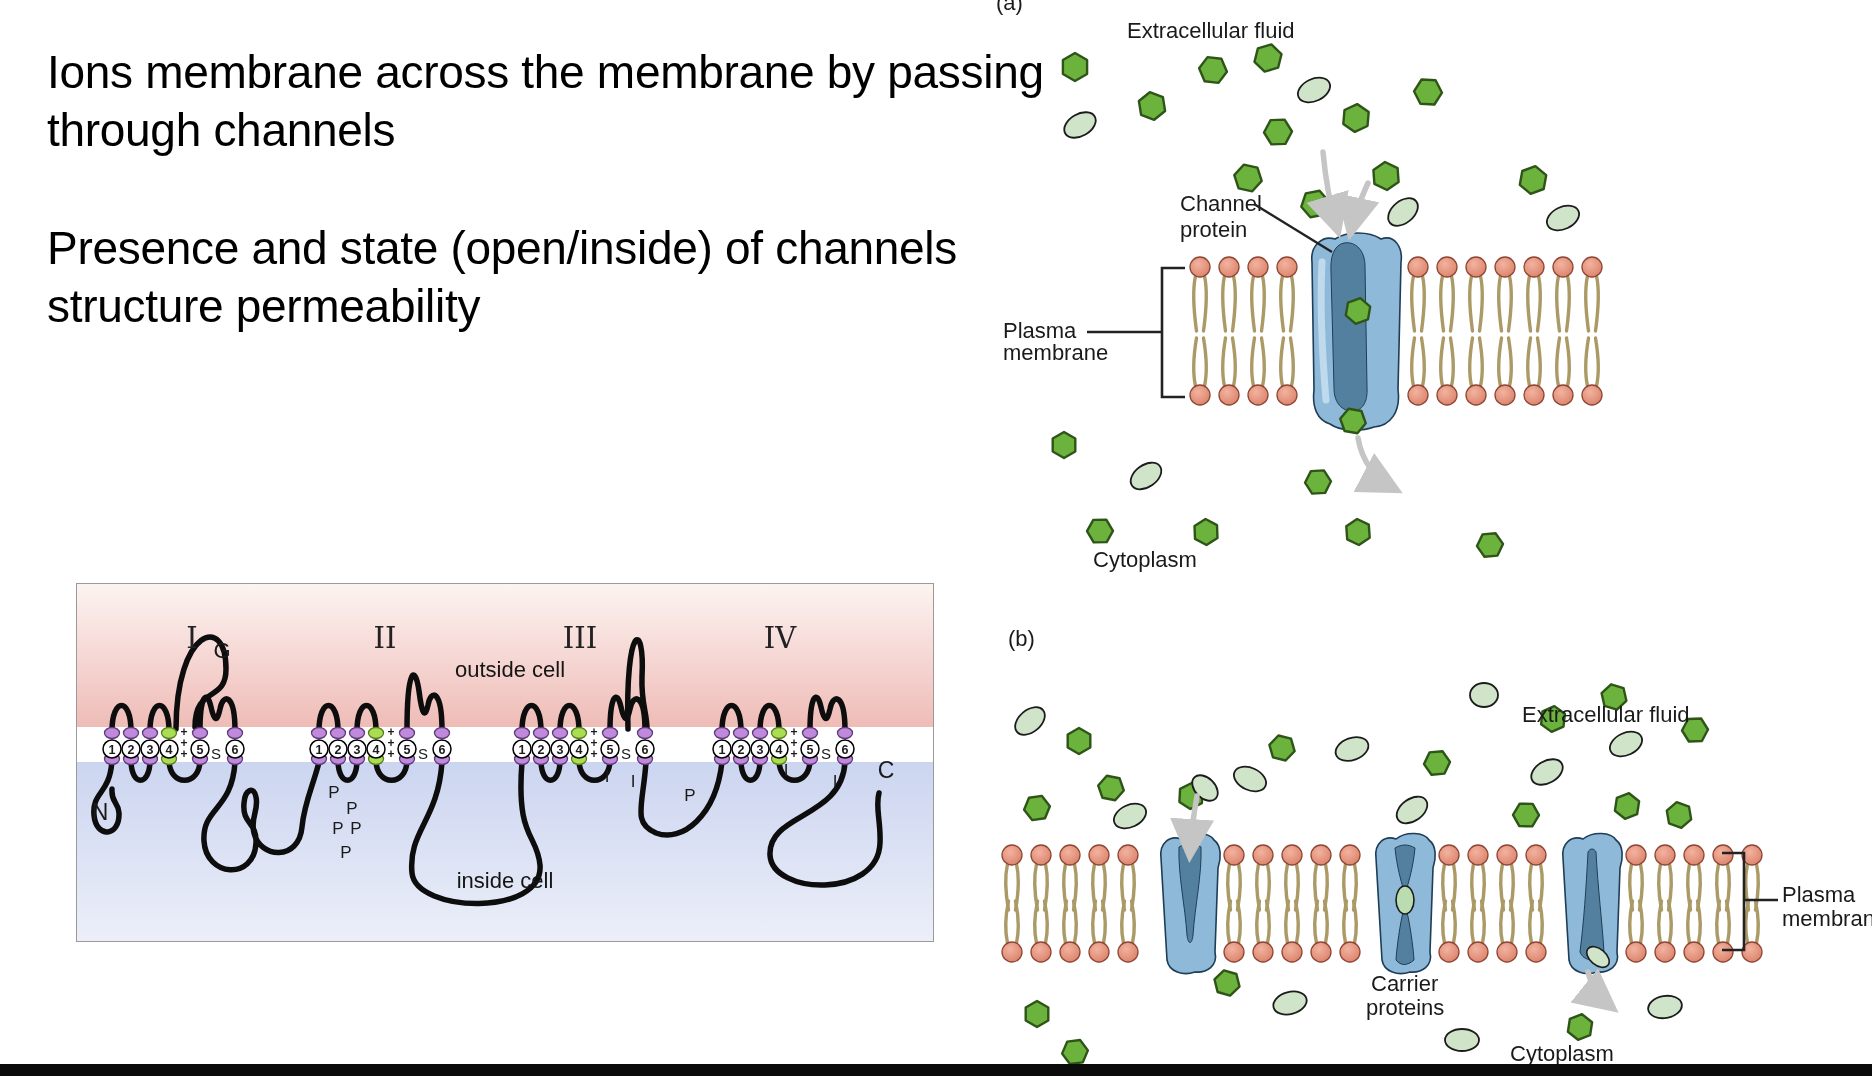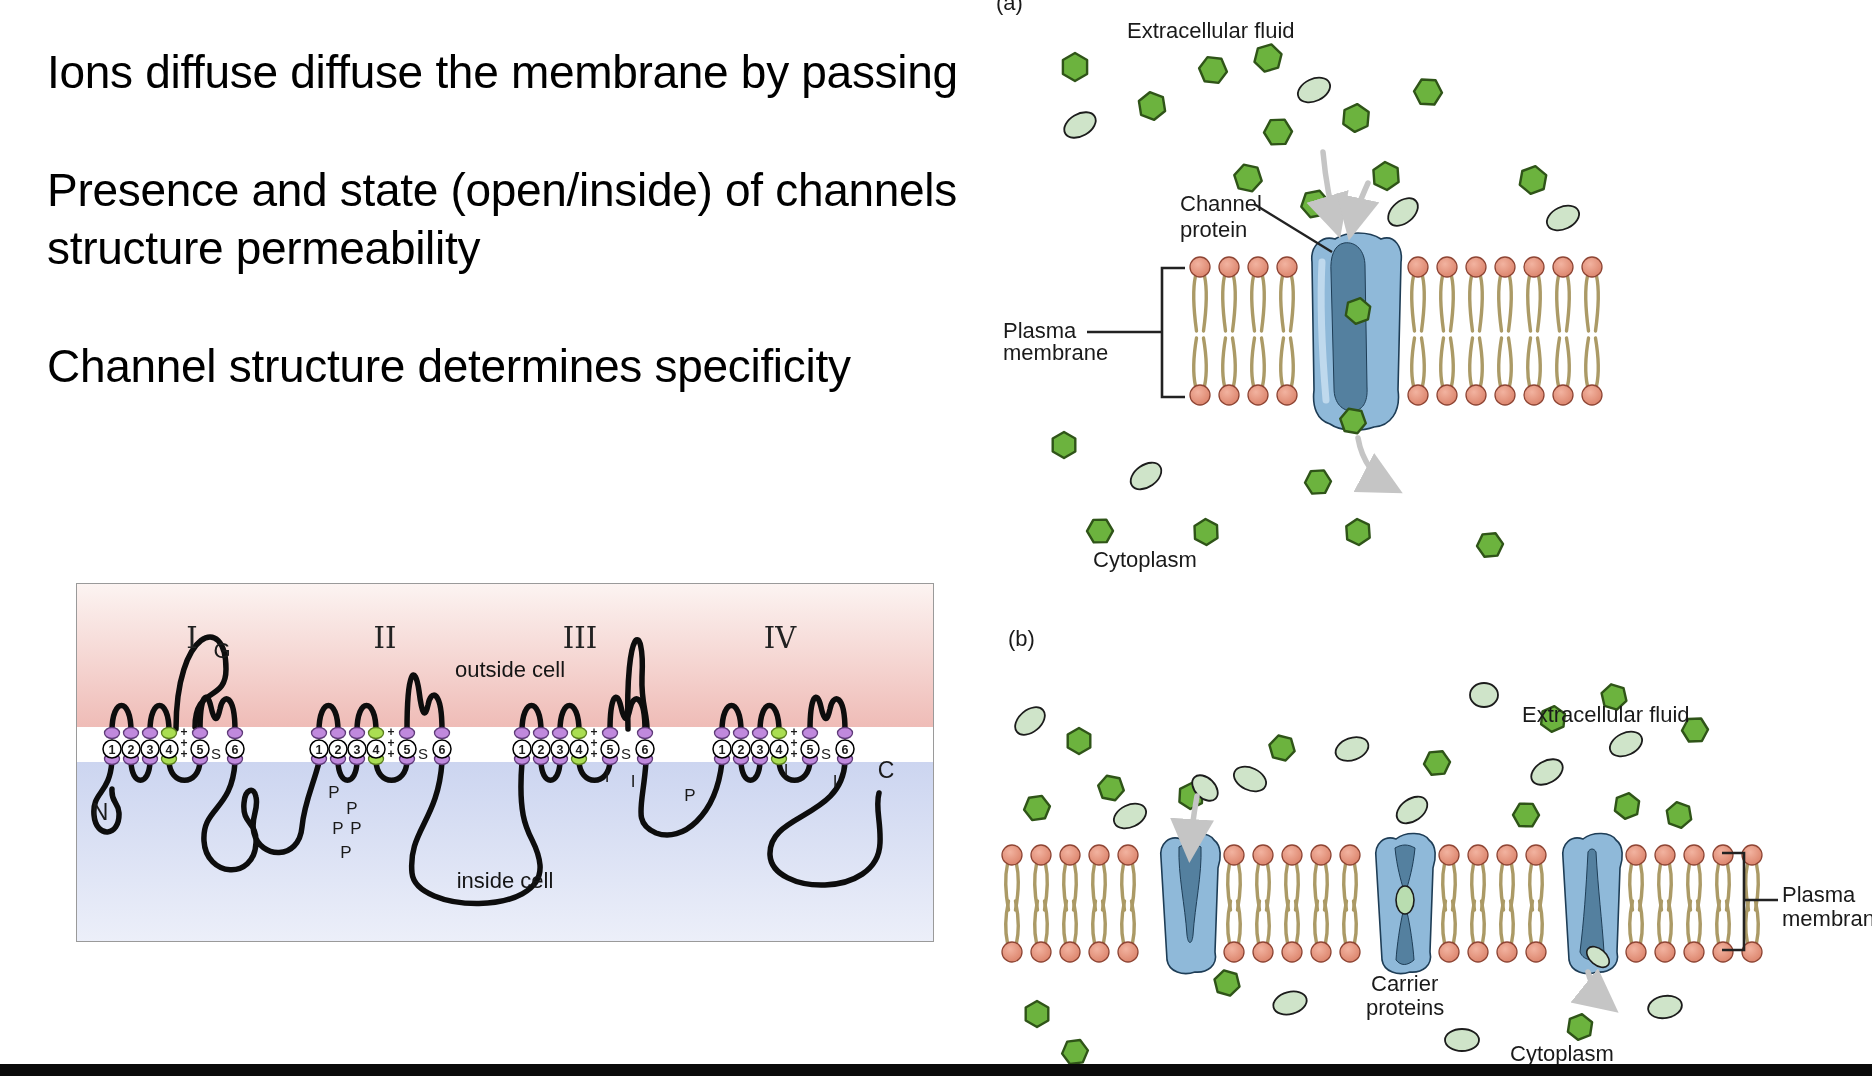--- a/index.html
+++ b/index.html
@@ -17,28 +17,26 @@
   text{font-family:"Liberation Sans", sans-serif;fill:#1a1a1a;}
   .fig-label{font-size:22px;}
   .cell-label{font-size:22px;fill:#151515;}
   .domain-numeral{font-family:"DejaVu Serif", serif;font-size:29px;fill:#222;}
 </style>
 </head>
 <body>
 
 <div class="slide-text">
   <p>
-    <span class="ln">Ions diffuse diffuse the membrane by passing</span><br>
+    <span class="ln">Ions membrane across the membrane by passing</span><br>
+    <span class="ln">through channels</span>
   </p>
   <p>
     <span class="ln">Presence and state (open/inside) of channels</span><br>
     <span class="ln">structure permeability</span>
-  </p>
-  <p>
-    <span class="ln">Channel structure determines specificity</span>
   </p>
 </div>
 
 <svg id="structure-svg" width="858" height="359" viewBox="0 0 858 359">
   <defs>
     <linearGradient id="pinkGrad" x1="0" y1="0" x2="0" y2="1">
       <stop offset="0" stop-color="#fcf4f2"></stop>
         <stop offset="1" stop-color="#efbcb7"></stop>
     </linearGradient>
     <linearGradient id="blueGrad" x1="0" y1="0" x2="0" y2="1">

